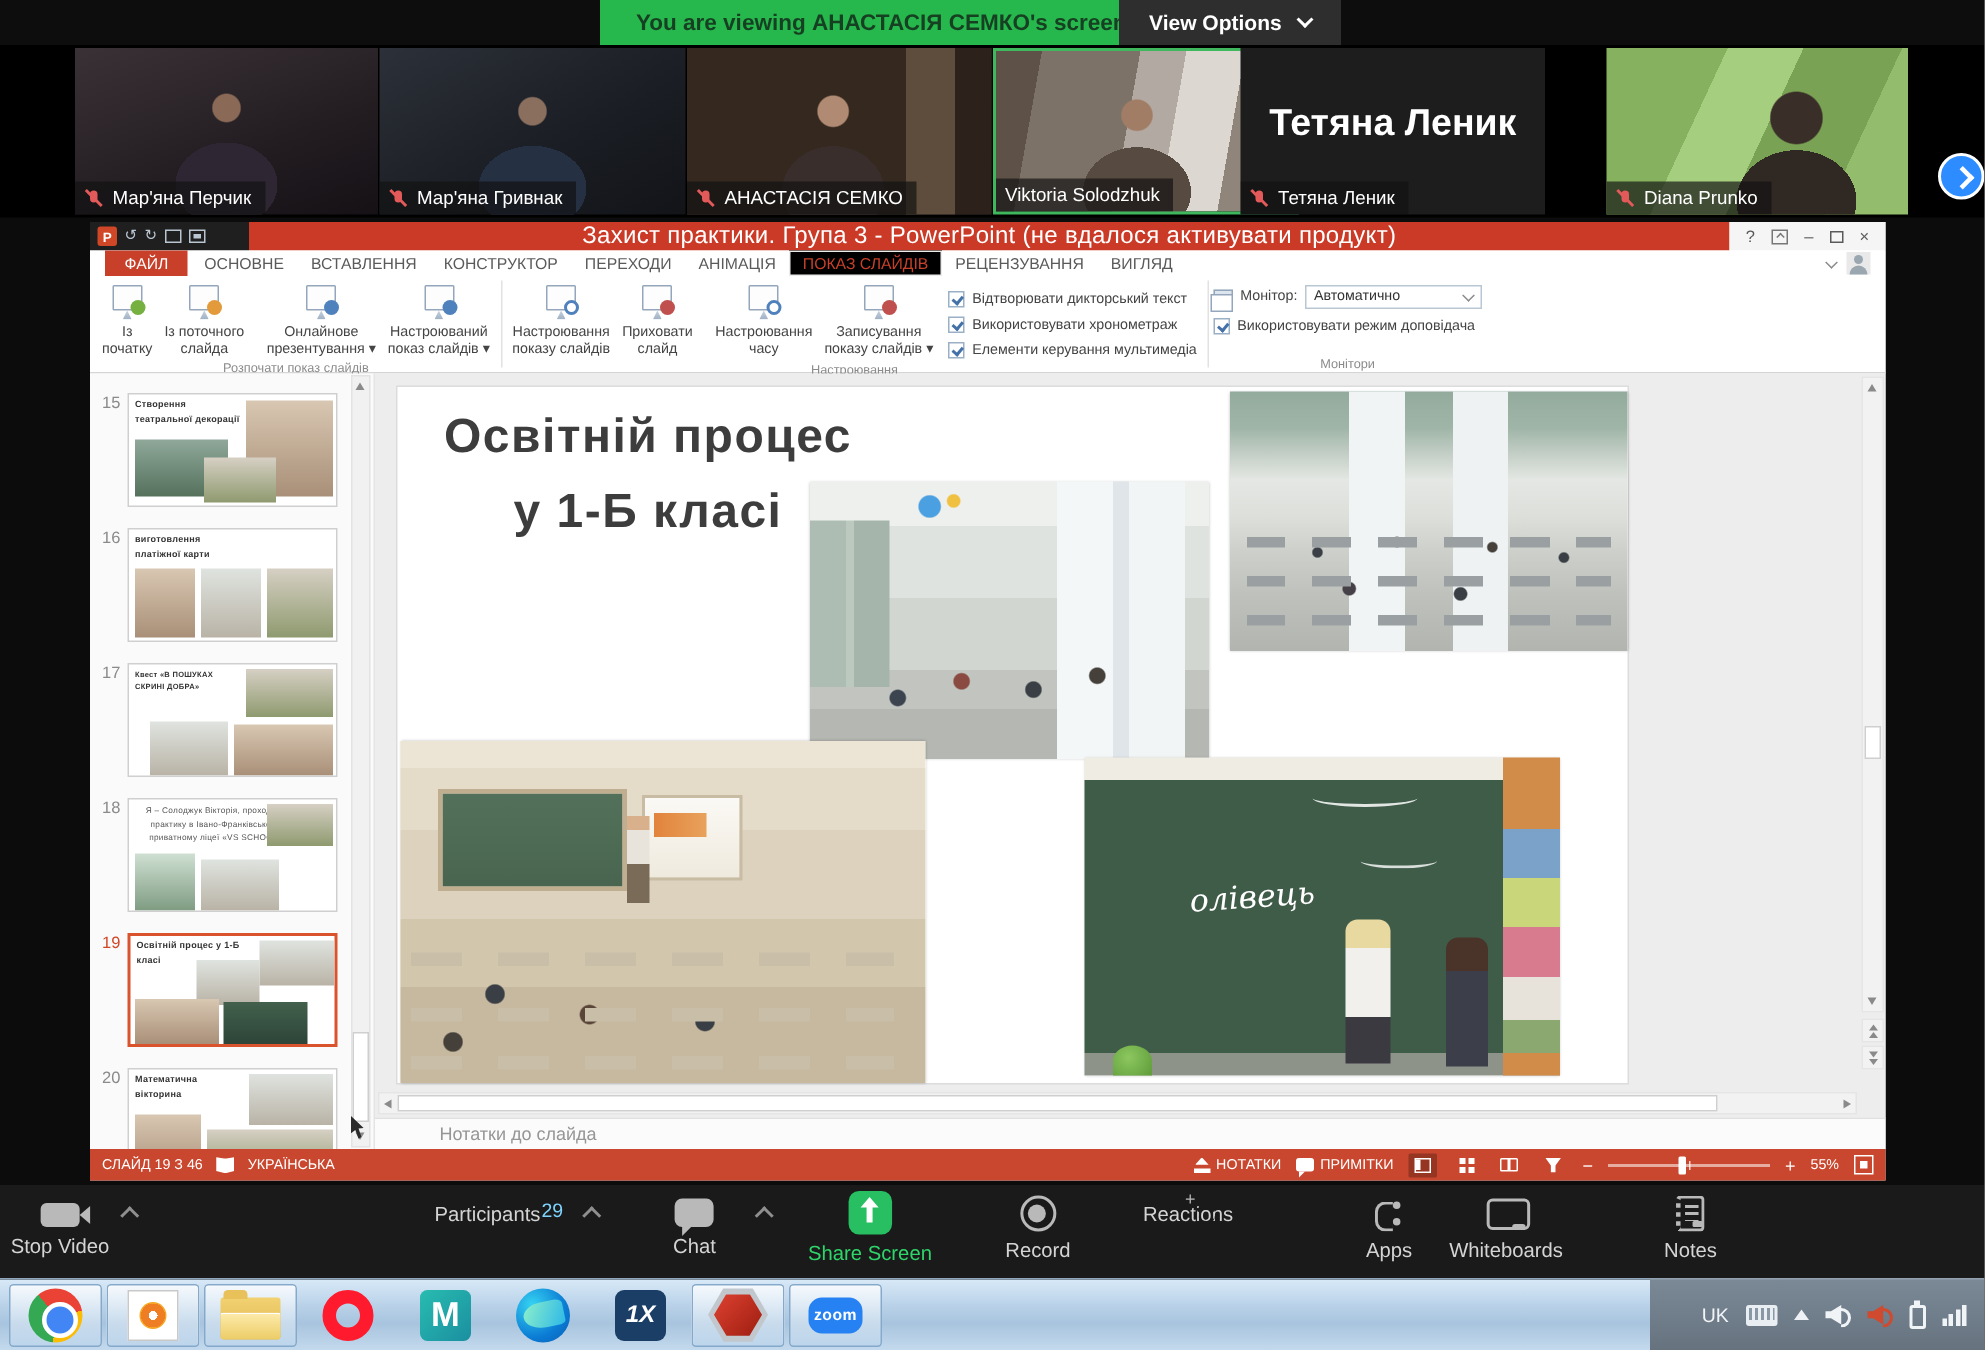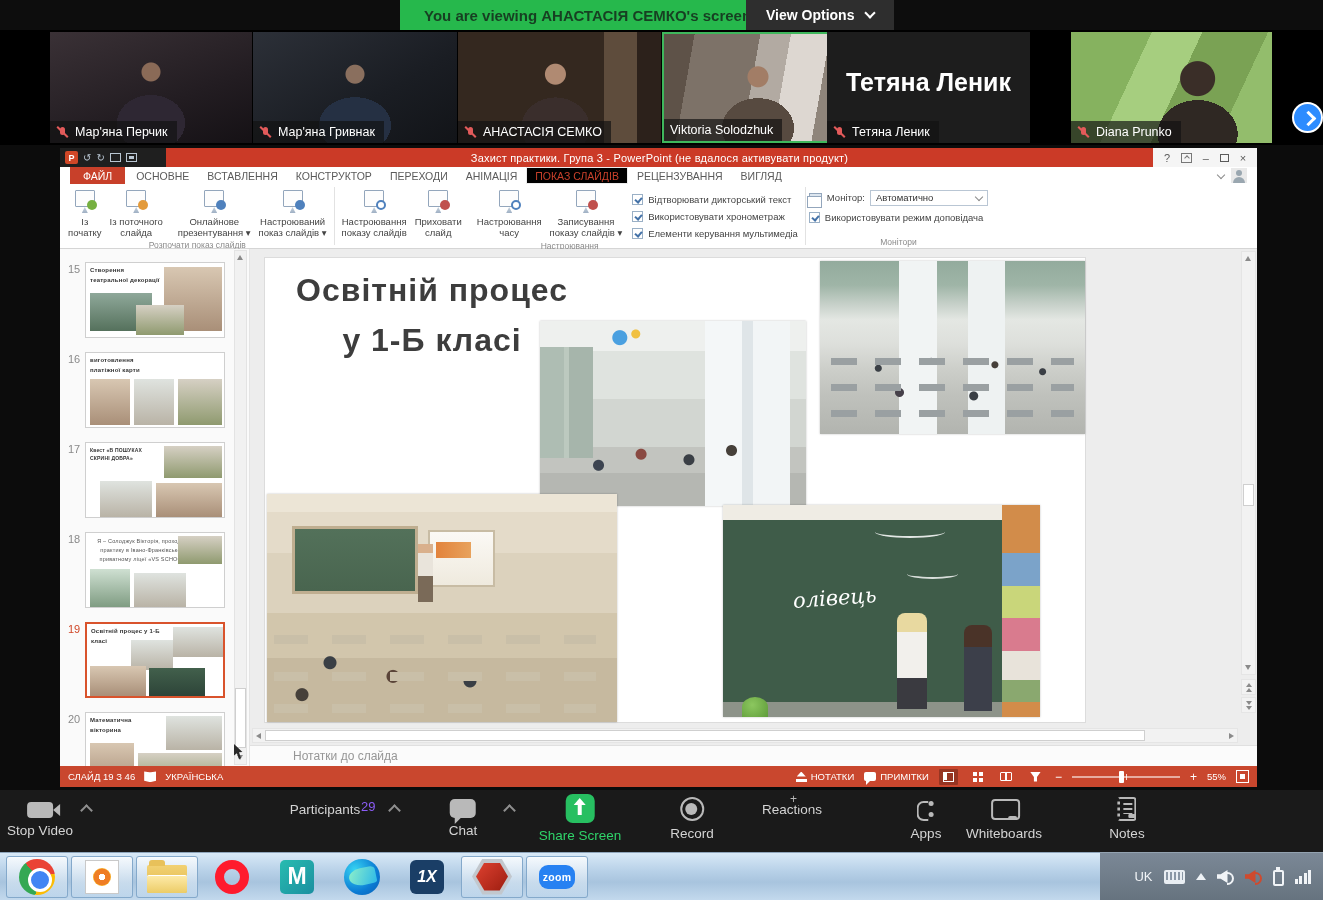--- a/index.html
+++ b/index.html
@@ -60,21 +60,21 @@
 
   
   .ppt-titlebar{position:absolute;left:0;top:0;width:100%;height:19px;display:flex}
   .qat{width:106px;background:#1f1f1f;display:flex;align-items:center;gap:5px;padding:0 5px;flex:0 0 auto}
   .ppt-logo{width:13px;height:13px;background:#d04727;color:#fff;font-size:9px;font-weight:bold;
     display:flex;align-items:center;justify-content:center;border-radius:2px}
   .qat-glyph{color:#b9c6d2;font-size:10px;line-height:1}
   .qat-mini{width:11px;height:9px;border:1px solid #b9c6d2;background:transparent;position:relative}
   .qat-mini.save::after{content:"";position:absolute;left:2px;top:2px;right:2px;bottom:2px;background:#b9c6d2}
   .titleband{flex:1;background:#cb3a27;color:#fff;display:flex;align-items:center;justify-content:center;
-    font-size:11px;letter-spacing:.2px}
+    font-size:16px;letter-spacing:.2px}
   .winctl{width:104px;background:#f5f5f5;display:flex;align-items:center;justify-content:space-evenly;
     color:#5a5a5a;font-size:11px;flex:0 0 auto}
   .ribdisp{width:11px;height:10px;border:1px solid #777;position:relative}
   .ribdisp::after{content:"";position:absolute;left:3px;top:2px;width:3px;height:3px;
     border-left:1px solid #777;border-top:1px solid #777;transform:rotate(45deg)}
   .restore{width:9px;height:8px;border:1px solid #5a5a5a;position:relative;background:#f5f5f5}
   .restore::after{content:"";position:absolute;left:2px;top:-3px;width:9px;height:8px;border:1px solid #5a5a5a;z-index:-1}
 
   
   .ppt-tabs{position:absolute;left:0;top:19px;width:100%;height:17px;background:#fff;display:flex;align-items:stretch;padding-left:10px}
@@ -252,21 +252,21 @@
   .zcaret{position:absolute;top:16px;width:9px;height:9px;border-left:2px solid #8f8f8f;
     border-top:2px solid #8f8f8f;transform:rotate(45deg)}
   .ic-cam{position:relative;width:26px;height:16px;background:#b9b9b9;border-radius:4px;margin-top:5px}
   .ic-cam::after{content:"";position:absolute;right:-7px;top:2px;width:0;height:0;
     border-right:7px solid #b9b9b9;border-top:6px solid transparent;border-bottom:6px solid transparent}
   .ic-ppl{width:30px;height:24px;background:
     radial-gradient(circle at 21px 6px,#b9b9b9 0 4px,transparent 4.5px),
     radial-gradient(ellipse 7px 6px at 21px 17px,#b9b9b9 0 99%,transparent 100%),
     radial-gradient(circle at 10px 7px,#b9b9b9 0 5px,transparent 5.5px),
     radial-gradient(ellipse 9px 7px at 10px 19px,#b9b9b9 0 99%,transparent 100%)}
-  .pcount{position:absolute;left:36px;top:2px;font-size:13px;color:#8b5cf6}
+  .pcount{position:absolute;left:36px;top:2px;font-size:13px;color:#7dd3fc}
   .ic-chat{position:relative;width:26px;height:19px;background:#b9b9b9;border-radius:5px;margin-top:2px}
   .ic-chat::after{content:"";position:absolute;left:5px;bottom:-6px;border-top:7px solid #b9b9b9;border-right:7px solid transparent}
   .ic-share{position:relative;width:29px;height:29px;background:#27bf61;border-radius:7px;margin-top:-3px}
   .ic-share::before{content:"";position:absolute;left:12.5px;top:8px;width:4px;height:13px;background:#fff}
   .ic-share::after{content:"";position:absolute;left:8.5px;top:4px;width:0;height:0;
     border-bottom:7px solid #fff;border-left:6px solid transparent;border-right:6px solid transparent}
   .ic-rec{position:relative;width:24px;height:24px;border-radius:50%;border:2.5px solid #b9b9b9}
   .ic-rec::after{content:"";position:absolute;left:3.5px;top:3.5px;width:12px;height:12px;border-radius:50%;background:#b9b9b9}
   .ic-react{position:relative;width:24px;height:24px;border-radius:50%;background:#b9b9b9}
   .ic-react::before{content:"";position:absolute;left:6px;top:8px;width:3px;height:3px;border-radius:50%;

